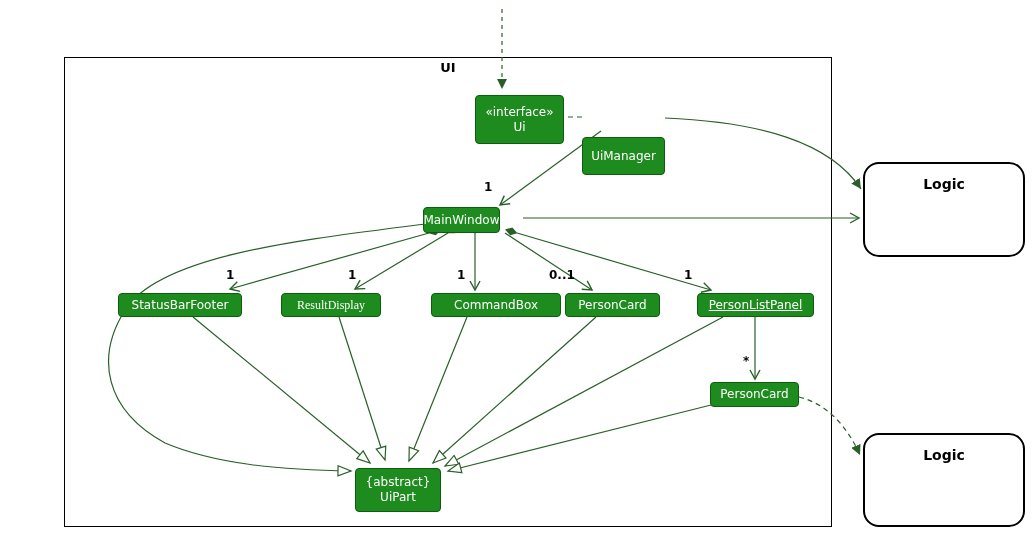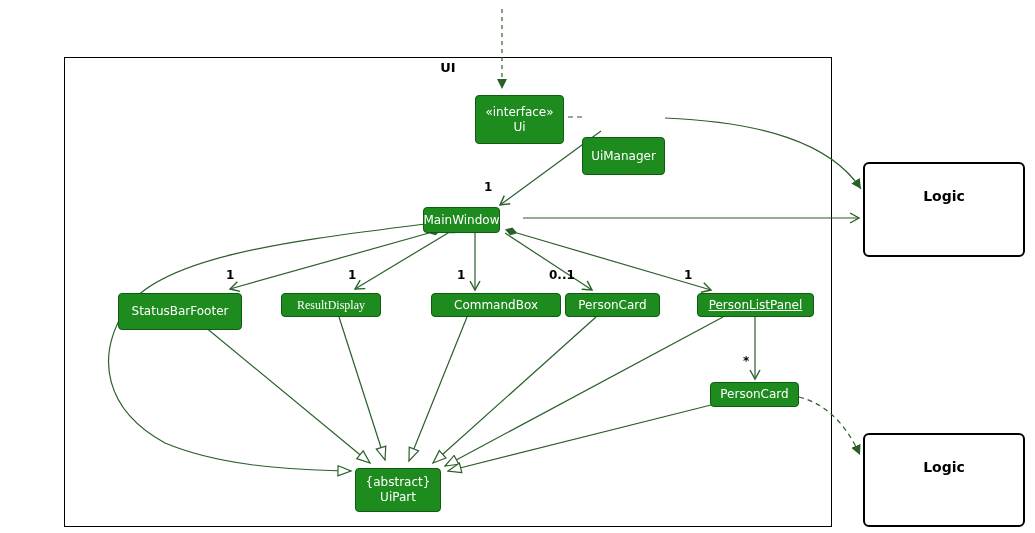--- a/index.html
+++ b/index.html
@@ -10,36 +10,36 @@
   #edges{position:absolute;left:0;top:0;width:1035px;height:533px;z-index:1;}
   .frame{
     position:absolute;left:64px;top:57px;width:768px;height:470px;
     border:1px solid #000;box-sizing:border-box;z-index:0;background:#fff;
   }
   .frame-label{
     position:absolute;left:64px;top:60px;width:768px;text-align:center;
     font-weight:bold;font-size:13px;color:#000;z-index:2;
   }
   .ext-box{
-    position:absolute;border:2px solid #000;border-radius:6px;background:#fff;
-    box-sizing:border-box;z-index:2;text-align:center;padding-top:24px;
+    position:absolute;border:2px solid #000;border-radius:16px;background:#fff;
+    box-sizing:border-box;z-index:2;text-align:center;padding-top:12px;
     font-weight:bold;font-size:14px;color:#000;
   }
   #box-logic{left:863px;top:162px;width:162px;height:95px;}
   #box-model{left:863px;top:433px;width:162px;height:94px;}
   .cls{
     position:absolute;background:#1d8b1d;border:1px solid #0e5c0e;border-radius:4px;
     box-sizing:border-box;color:#fff;font-size:12px;line-height:1.25;
     display:flex;flex-direction:column;align-items:center;justify-content:center;
     z-index:3;white-space:nowrap;
   }
   #box-ui-interface{left:458px;top:95px;width:89px;height:49px;margin-left:17px;}
   #box-ui-manager{left:582px;top:105px;width:83px;height:38px;margin-top:32px;}
   #box-main-window{left:423px;top:207px;width:77px;height:26px;}
-  #box-status-bar-footer{left:118px;top:293px;width:124px;height:37px;}
+  #box-status-bar-footer{left:118px;top:293px;width:124px;height:24px;}
   #box-result-display{left:281px;top:293px;width:100px;height:24px;font-family:Liberation Serif, serif;}
   #box-command-box{left:431px;top:293px;width:130px;height:24px;}
   #box-help-window{left:565px;top:293px;width:95px;height:24px;}
   #box-person-list-panel{left:697px;top:293px;width:117px;height:24px;text-decoration:underline;}
   #box-person-card{left:710px;top:382px;width:89px;height:25px;}
   #box-ui-part{left:355px;top:468px;width:86px;height:44px;}
   .mult{
     position:absolute;font-weight:bold;font-size:12px;color:#000;z-index:4;
   }
   #m-uimanager-mainwindow{left:484px;top:180px;}

